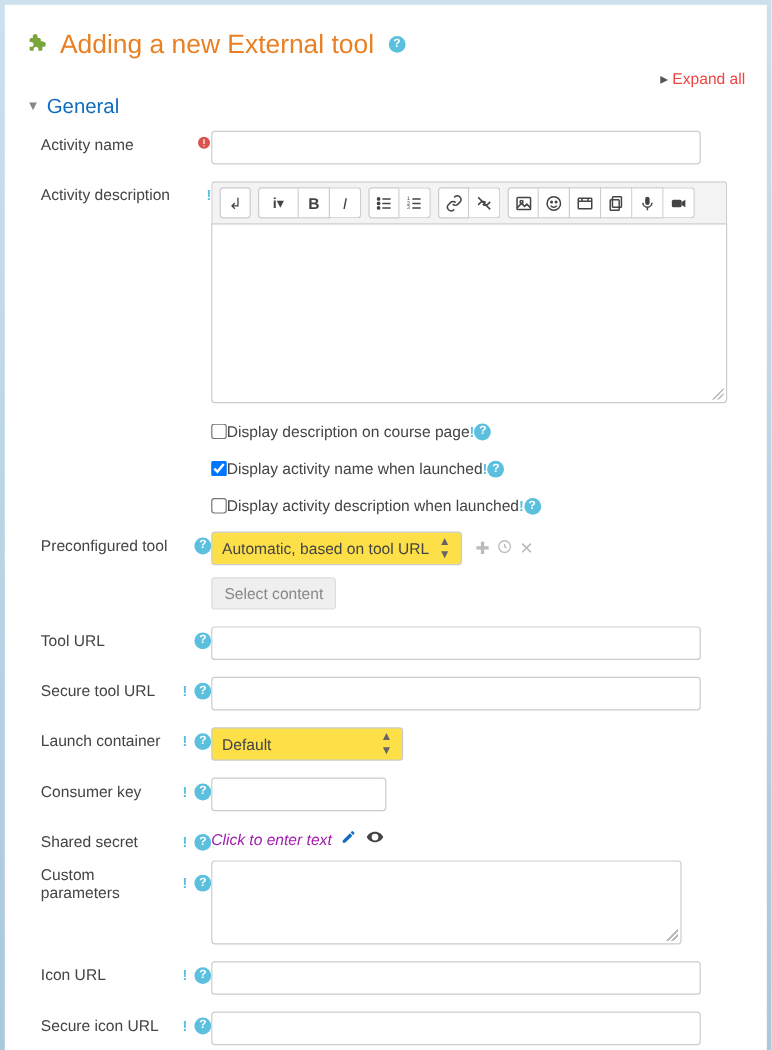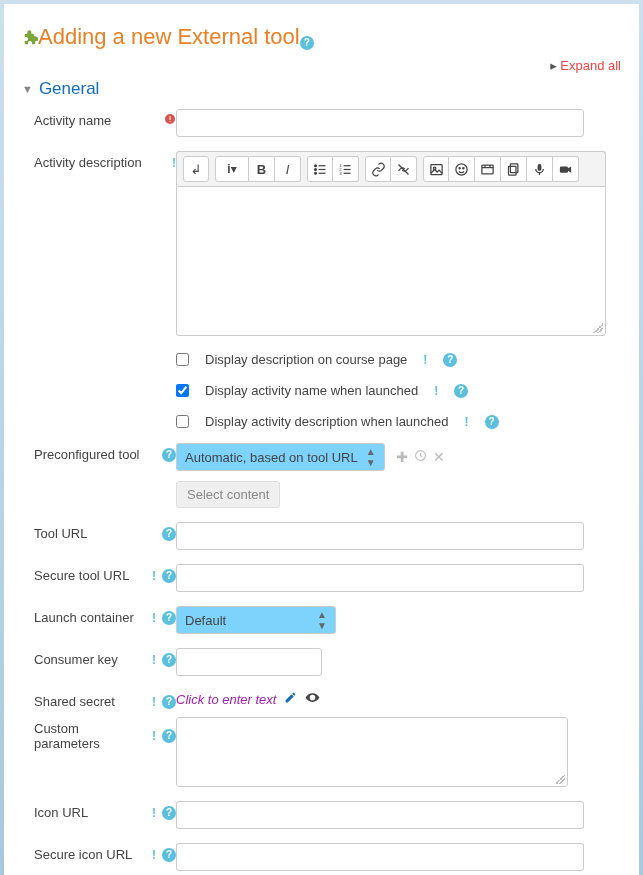--- a/index.html
+++ b/index.html
@@ -16,22 +16,22 @@
     width: 635px;
     min-height: 867px;
     padding: 20px 18px 18px 18px;
   }
   .title {
     color: #e98024;
     font-size: 22px;
     font-weight: 400;
     margin: 0 0 8px 0;
     display: flex;
-    align-items: flex-end;
-    gap: 0;
+    align-items: center;
+    gap: 12px;
   }
   .title .puzzle-icon { color:#7aa53b; font-size:18px; }
   .title .help-badge { display:inline-flex; }
   .expand-all {
     text-align: right;
     color: #ef4444;
     font-size: 13px;
     margin-bottom: 6px;
     cursor: pointer;
   }
@@ -127,34 +127,34 @@
   .editor-area::after{
     content:"";
     position:absolute;
     right:2px; bottom:2px;
     width:10px; height:10px;
     background: linear-gradient(135deg, transparent 50%, #bbb 50%, #bbb 60%, transparent 60%, transparent 70%, #bbb 70%, #bbb 80%, transparent 80%);
   }
   .check-row {
     display:flex;
     align-items:center;
-    gap:16px;
+    gap:0;
     margin-top: 16px;
     color:#444;
   }
   .check-row input[type="checkbox"]{ margin:0;}
   .select {
     border:1px solid #ccc;
     border-radius:3px;
     height:28px;
     display:inline-flex;
     align-items:center;
     padding:0 8px;
     gap:8px;
-    background:#7dd3fc;
+    background:#fde047;
     font-size:13px;
     color:#444;
   }
   .select .caret2 { font-size:10px; color:#666;}
   .btn-muted {
     background:#efefef;
     border:1px solid #ddd;
     color:#888;
     padding:5px 10px;
     border-radius:3px;

